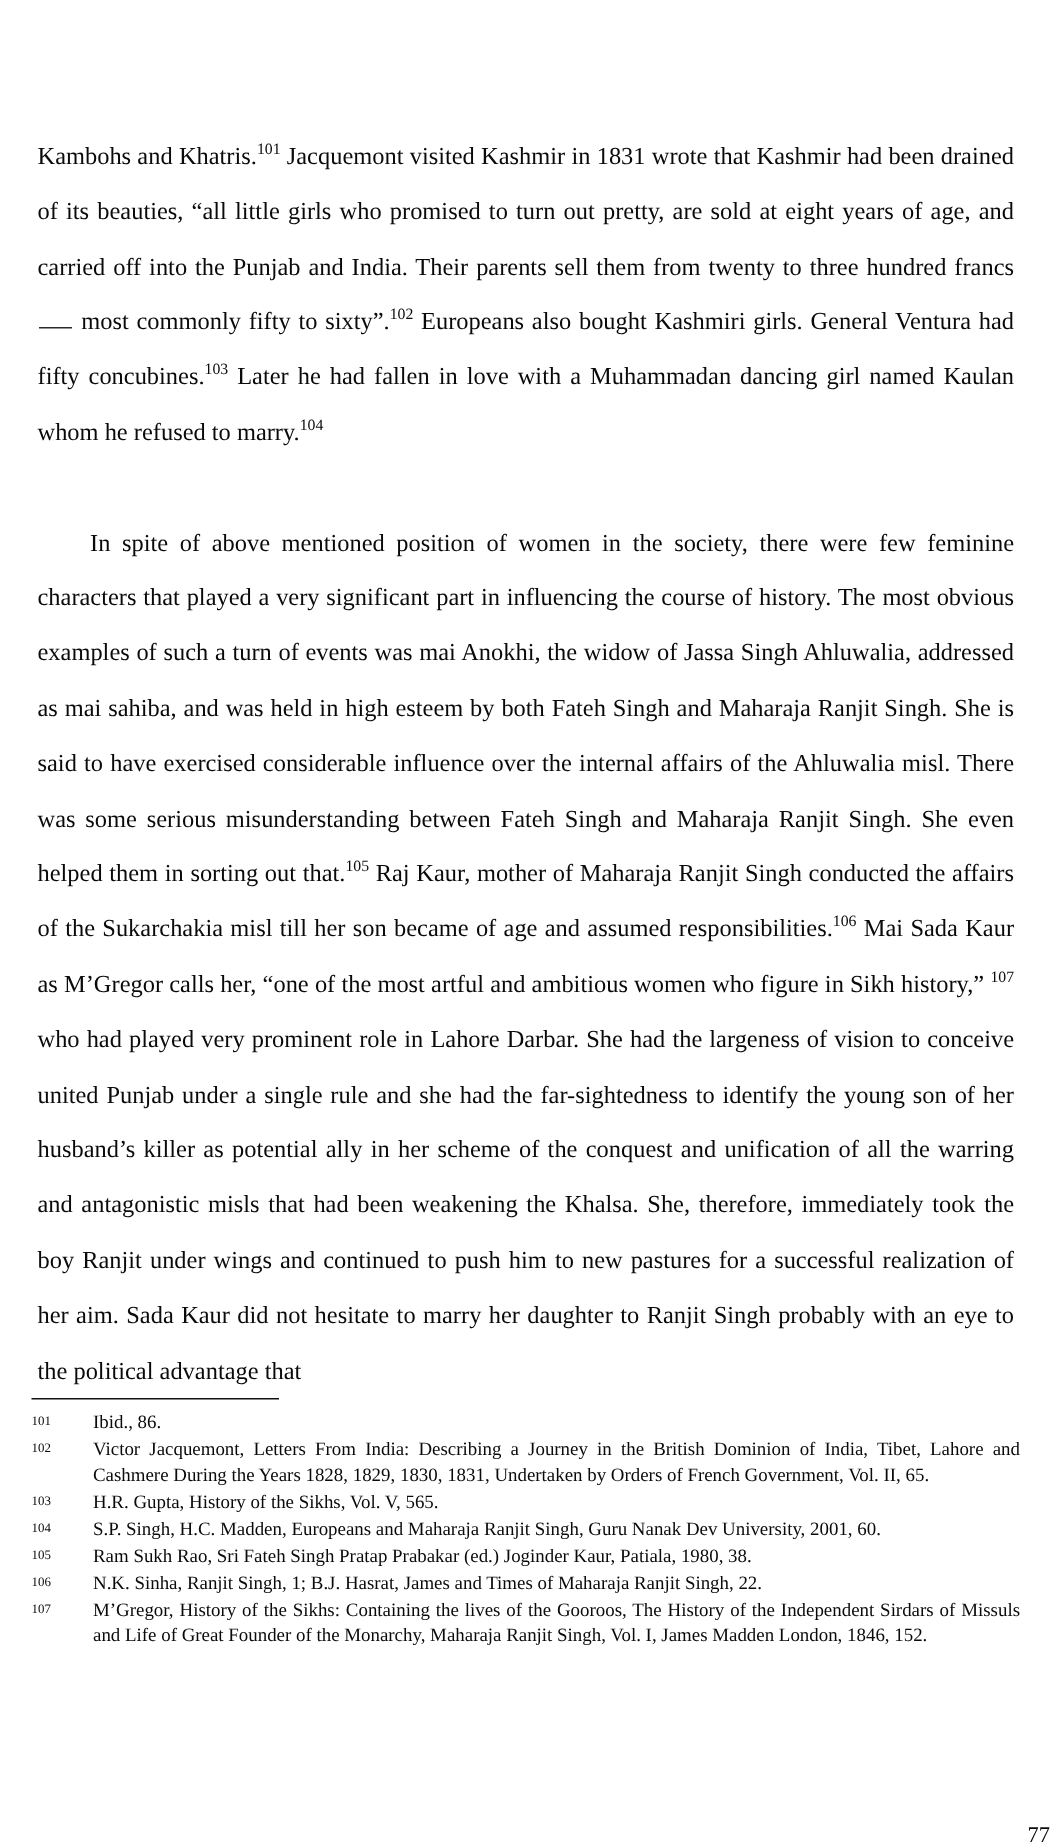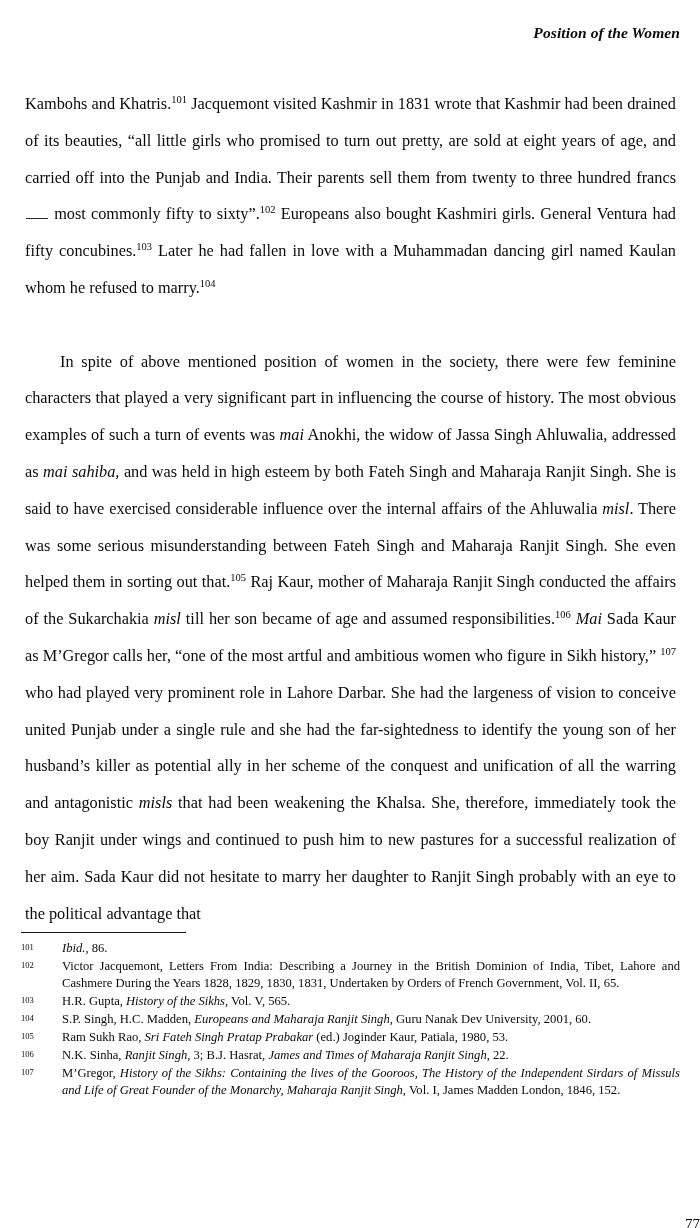--- a/index.html
+++ b/index.html
@@ -48,21 +48,21 @@
     font-size: 16.3px;
     line-height: 36.8px;
     text-align: justify;
     text-justify: inter-word;
     hyphens: none;
   }
   p.para.indented {
     text-indent: 35px;
     margin-top: 36.8px;
   }
-  .it { font-style: italic; }
+  .it { }
   sup.fn {
     font-size: 10.5px;
     vertical-align: super;
     line-height: 0;
   }
   .blankfill {
     display: inline-block;
     width: 22px;
     border-bottom: 1px solid #2a2a2a;
     margin: 0 1px;
@@ -113,21 +113,20 @@
     top: 1216px;
     text-align: right;
     font-size: 15px;
   }
 </style>
 </head>
 <body>
 
 <div class="page">
 
-  <div class="running-head">Position of the Women</div>
 
   <div class="body-col">
 
     <p class="para"><span>Kambohs and Khatris.</span><sup class="fn">101</sup><span> Jacquemont visited Kashmir in 1831 wrote that Kashmir had been drained of its beauties, “all little girls who promised to turn out pretty, are sold at eight years of age, and carried off into the Punjab and India. Their parents sell them from twenty to three hundred francs</span><span class="blankfill"></span><span> most commonly fifty to sixty”.</span><sup class="fn">102</sup><span> Europeans also bought Kashmiri girls. General Ventura had fifty concubines.</span><sup class="fn">103</sup><span> Later he had fallen in love with a Muhammadan dancing girl named Kaulan whom he refused to marry.</span><sup class="fn">104</sup></p>
 
     <p class="para indented"><span>In spite of above mentioned position of women in the society, there were few feminine characters that played a very significant part in influencing the course of history. The most obvious examples of such a turn of events was </span><span class="it">mai</span><span> Anokhi, the widow of Jassa Singh Ahluwalia, addressed as </span><span class="it">mai sahiba,</span><span> and was held in high esteem by both Fateh Singh and Maharaja Ranjit Singh. She is said to have exercised considerable influence over the internal affairs of the Ahluwalia </span><span class="it">misl</span><span>. There was some serious misunderstanding between Fateh Singh and Maharaja Ranjit Singh. She even helped them in sorting out that.</span><sup class="fn">105</sup><span> Raj Kaur, mother of Maharaja Ranjit Singh conducted the affairs of the Sukarchakia </span><span class="it">misl</span><span> till her son became of age and assumed responsibilities.</span><sup class="fn">106</sup><span class="it"> Mai</span><span> Sada Kaur as M’Gregor calls her, “one of the most artful and ambitious women who figure in Sikh history,” </span><sup class="fn">107</sup><span> who had played very prominent role in Lahore Darbar. She had the largeness of vision to conceive united Punjab under a single rule and she had the far-sightedness to identify the young son of her husband’s killer as potential ally in her scheme of the conquest and unification of all the warring and antagonistic </span><span class="it">misls</span><span> that had been weakening the Khalsa. She, therefore, immediately took the boy Ranjit under wings and continued to push him to new pastures for a successful realization of her aim. Sada Kaur did not hesitate to marry her daughter to Ranjit Singh probably with an eye to the political advantage that</span></p>
 
   </div>
 
   <div class="footnotes">
@@ -148,26 +147,26 @@
       <div class="fn-text left"><span>H.R. Gupta, </span><span class="it">History of the Sikhs</span><span>, Vol. V, 565.</span></div>
     </div>
 
     <div class="fn-row">
       <div class="fn-num">104</div>
       <div class="fn-text"><span>S.P. Singh, H.C. Madden, </span><span class="it">Europeans and Maharaja Ranjit Singh</span><span>, Guru Nanak Dev University, 2001, 60.</span></div>
     </div>
 
     <div class="fn-row">
       <div class="fn-num">105</div>
-      <div class="fn-text left"><span>Ram Sukh Rao, </span><span class="it">Sri Fateh Singh Pratap Prabakar</span><span> (ed.) Joginder Kaur, Patiala, 1980, 53.</span></div>
+      <div class="fn-text left"><span>Ram Sukh Rao, </span><span class="it">Sri Fateh Singh Pratap Prabakar</span><span> (ed.) Joginder Kaur, Patiala, 1980, 38.</span></div>
     </div>
 
     <div class="fn-row">
       <div class="fn-num">106</div>
-      <div class="fn-text left"><span>N.K. Sinha, </span><span class="it">Ranjit Singh</span><span>, 3; B.J. Hasrat, </span><span class="it">James and Times of Maharaja Ranjit Singh</span><span>, 22.</span></div>
+      <div class="fn-text left"><span>N.K. Sinha, </span><span class="it">Ranjit Singh</span><span>, 1; B.J. Hasrat, </span><span class="it">James and Times of Maharaja Ranjit Singh</span><span>, 22.</span></div>
     </div>
 
     <div class="fn-row">
       <div class="fn-num">107</div>
       <div class="fn-text"><span>M’Gregor, </span><span class="it">History of the Sikhs: Containing the lives of the Gooroos, The History of the Independent Sirdars of Missuls and Life of Great Founder of the Monarchy, Maharaja Ranjit Singh</span><span>, Vol. I, James Madden London, 1846, 152.</span></div>
     </div>
   </div>
 
   <div class="folio">77</div>
 

